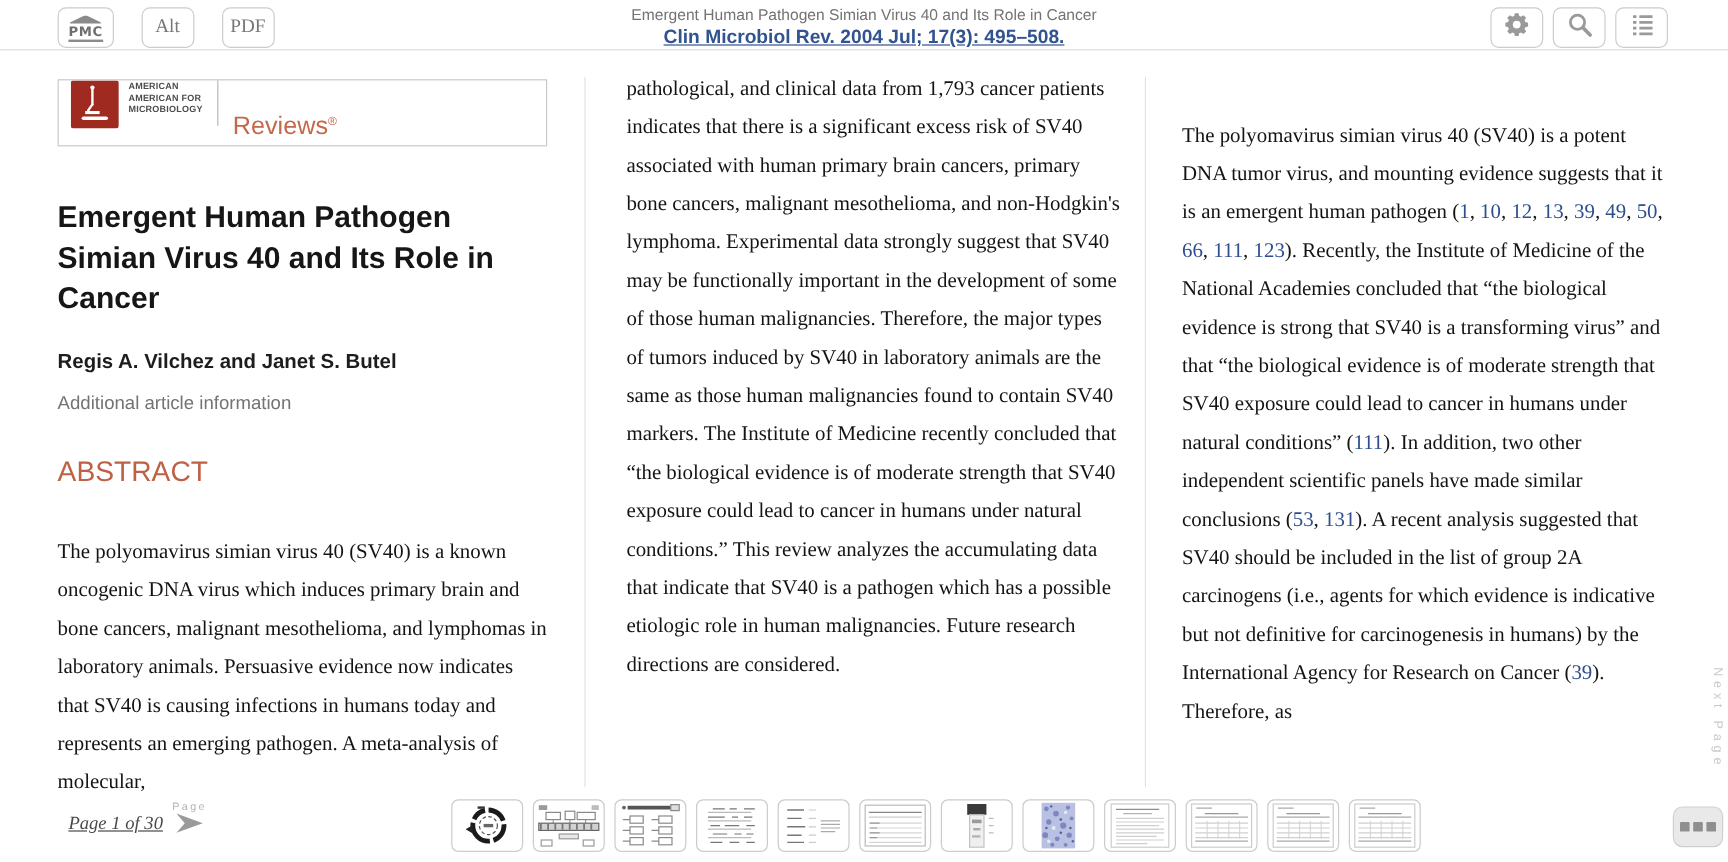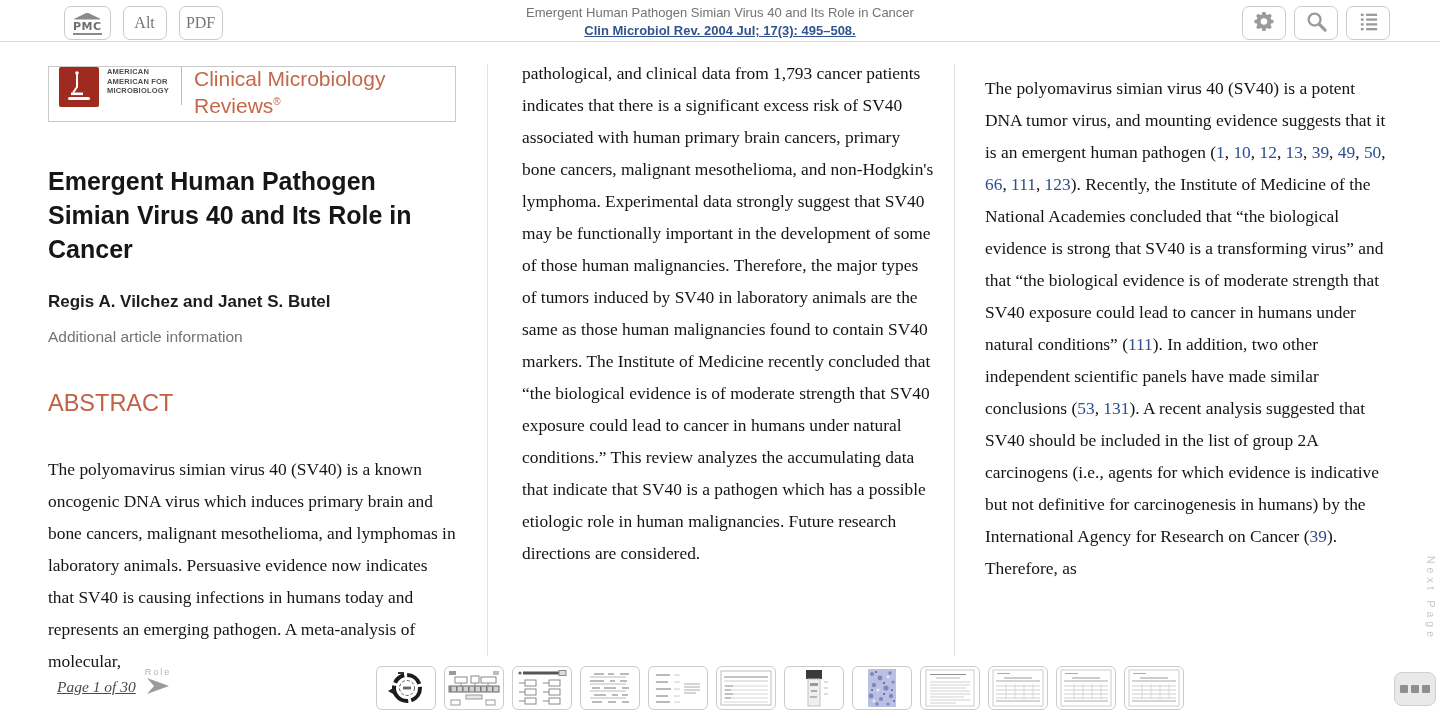--- a/index.html
+++ b/index.html
@@ -3,34 +3,34 @@
 <meta charset="utf-8">
 <style>
   * { margin:0; padding:0; box-sizing:border-box; }
   html,body { width:1440px; height:718px; background:#fff; overflow:hidden;
               font-family:"Liberation Sans", sans-serif; }
   #stage { position:relative; width:1440px; height:718px; background:#fff; }
 
   
   .topbar { position:absolute; left:0; top:0; width:1440px; height:42px;
             background:#fff; border-bottom:1px solid #dcdcdc; }
-  .tb-left { position:absolute; left:64px; top:6px; display:flex; gap:12px; }
+  .tb-left { position:absolute; left:48px; top:6px; display:flex; gap:23px; }
   .tb-right { position:absolute; right:50px; top:6px; display:flex; gap:8px; }
   .tb-btn { height:34px; min-width:44px; border:1px solid #ccc; border-radius:7px;
             background:#fff; color:#777; display:flex; align-items:center;
             justify-content:center; padding:0 6px; cursor:pointer;
             font:16px "Liberation Serif", serif; }
   .pmc-btn { flex-direction:column; padding:3px 8px 2px; }
   .pmc-roof { width:26px; height:7px; background:#8a8a8a;
               clip-path:polygon(50% 0,100% 88%,100% 100%,0 100%,0 88%); }
   .pmc-txt { font:700 11px "DejaVu Sans", sans-serif; color:#6e6e6e;
              border-bottom:2px solid #8a8a8a; line-height:13px; letter-spacing:.5px; }
   .tb-center { position:absolute; left:300px; right:300px; top:5px; text-align:center; }
   .tb-title { font-size:13px; color:#737373; line-height:16px; }
-  .tb-cite  { display:inline-block; margin-top:2px; font-size:13px; font-weight:700;
+  .tb-cite  { display:inline-block; margin-top:2px; font-size:16px; font-weight:700;
               color:#31538f; text-decoration:underline; cursor:pointer; }
 
   
   .col { position:absolute; width:408px; }
   .col1 { left:48px;  top:66px; }
   .col2 { left:522px; top:57px; width:412px; }
   .col3 { left:985px; top:66px; }
   .vdiv { position:absolute; top:64px; width:1px; height:592px; background:#e3e3e3; }
   .vdiv1 { left:487px; } .vdiv2 { left:954px; }
 
@@ -45,23 +45,23 @@
   .asm-name { margin-left:8px; font:700 7.5px/9.5px "Liberation Sans", sans-serif;
               color:#4d4d4d; letter-spacing:.2px; }
   .banner-div { width:1px; height:38px; background:#b9b9b9; margin:0 12px; }
   .jname { font:400 21px/23px "Liberation Sans", sans-serif; color:#c4674a; }
   .jname sup { font-size:10px; }
 
   .art-title { margin-top:42px; font:700 25px/34px "Liberation Sans", sans-serif; color:#161616; }
   .authors   { margin-top:26px; font:600 17px "Liberation Sans", sans-serif; color:#1d1d1d; }
   .info-link { margin-top:16px; font:400 15.5px "Liberation Sans", sans-serif;
                color:#737373; cursor:pointer; }
-  .abs-head  { margin-top:44px; }
+  .abs-head  { margin-top:34px; }
   .col1 .para { margin-top:36px; }
-  .col3 .para { margin-top:6px; }
+  .col3 .para { margin-top:30px; }
 
   
   .page-indicator { position:absolute; left:57px; top:678px;
                     font:italic 15.5px "Liberation Serif", serif; color:#4a4a4a;text-decoration:underline; }
   .next-nav { position:absolute; left:136px; top:667px; width:44px; text-align:center; cursor:pointer; }
   .next-label { font:9px "Liberation Sans", sans-serif; letter-spacing:2px; color:#b3b3b3; }
   .thumb-strip { position:absolute; left:376px; top:666px; display:flex; gap:8px; }
   .thumb { width:60px; height:44px; border:1px solid #ccc; border-radius:6px;
            background:#fff; overflow:hidden; display:flex; align-items:center;
            justify-content:center; cursor:pointer; }
@@ -148,21 +148,21 @@
           <rect x="12" y="25.5" width="12" height="2.6" fill="#fff"></rect>
         </svg>
       </span>
       <span class="asm-name">
         <span>AMERICAN</span><br>
         <span>AMERICAN FOR</span><br>
         <span>MICROBIOLOGY</span>
       </span>
       <span class="banner-div"></span>
       <span class="jname">
-        <span>Clinical Microbiology</span><br>
+        <br>
         <span>Reviews</span><sup>®</sup>
       </span>
     </div>
 
     <h1 class="art-title">Emergent Human Pathogen Simian Virus 40 and Its Role in Cancer</h1>
     <div class="authors">Regis A. Vilchez and Janet S. Butel</div>
     <div class="info-link">Additional article information</div>
 
     <h2 class="sec-head abs-head">ABSTRACT</h2>
     <p class="para">The polyomavirus simian virus 40 (SV40) is a known oncogenic DNA virus which induces primary brain and bone cancers, malignant mesothelioma, and lymphomas in laboratory animals. Persuasive evidence now indicates that SV40 is causing infections in humans today and represents an emerging pathogen. A meta-analysis of molecular,</p>
@@ -172,21 +172,21 @@
     <p class="para">pathological, and clinical data from 1,793 cancer patients indicates that there is a significant excess risk of SV40 associated with human primary brain cancers, primary bone cancers, malignant mesothelioma, and non-Hodgkin's lymphoma. Experimental data strongly suggest that SV40 may be functionally important in the development of some of those human malignancies. Therefore, the major types of tumors induced by SV40 in laboratory animals are the same as those human malignancies found to contain SV40 markers. The Institute of Medicine recently concluded that “the biological evidence is of moderate strength that SV40 exposure could lead to cancer in humans under natural conditions.” This review analyzes the accumulating data that indicate that SV40 is a pathogen which has a possible etiologic role in human malignancies. Future research directions are considered.</p>
   </div>
 
   <div class="col col3">
     <p class="para">The polyomavirus simian virus 40 (SV40) is a potent DNA tumor virus, and mounting evidence suggests that it is an emergent human pathogen (<a class="cite">1</a>, <a class="cite">10</a>, <a class="cite">12</a>, <a class="cite">13</a>, <a class="cite">39</a>, <a class="cite">49</a>, <a class="cite">50</a>, <a class="cite">66</a>, <a class="cite">111</a>, <a class="cite">123</a>). Recently, the Institute of Medicine of the National Academies concluded that “the biological evidence is strong that SV40 is a transforming virus” and that “the biological evidence is of moderate strength that SV40 exposure could lead to cancer in humans under natural conditions” (<a class="cite">111</a>). In addition, two other independent scientific panels have made similar conclusions (<a class="cite">53</a>, <a class="cite">131</a>). A recent analysis suggested that SV40 should be included in the list of group 2A carcinogens (i.e., agents for which evidence is indicative but not definitive for carcinogenesis in humans) by the International Agency for Research on Cancer (<a class="cite">39</a>). Therefore, as</p>
   </div>
 
   <div class="page-indicator">Page 1 of 30</div>
 
   <div class="next-nav">
-    <div class="next-label">Role</div>
+    <div class="next-label">Page</div>
     <svg width="26" height="18" viewBox="0 0 26 18">
       <polygon points="2,1 24,9 2,17 9,9" fill="#9a9a9a"></polygon>
     </svg>
   </div>
 
   <div class="thumb-strip">
       <div class="thumb">
         <svg xmlns="http://www.w3.org/2000/svg" width="56" height="40" viewBox="0 0 56 40">
    <circle cx="29" cy="20" r="13" fill="none" stroke="#1b1b1b" stroke-width="4" stroke-dasharray="16 3 24 3 12 3"></circle>
    <circle cx="29" cy="20" r="7.5" fill="none" stroke="#555" stroke-width="1" stroke-dasharray="3 2"></circle>

